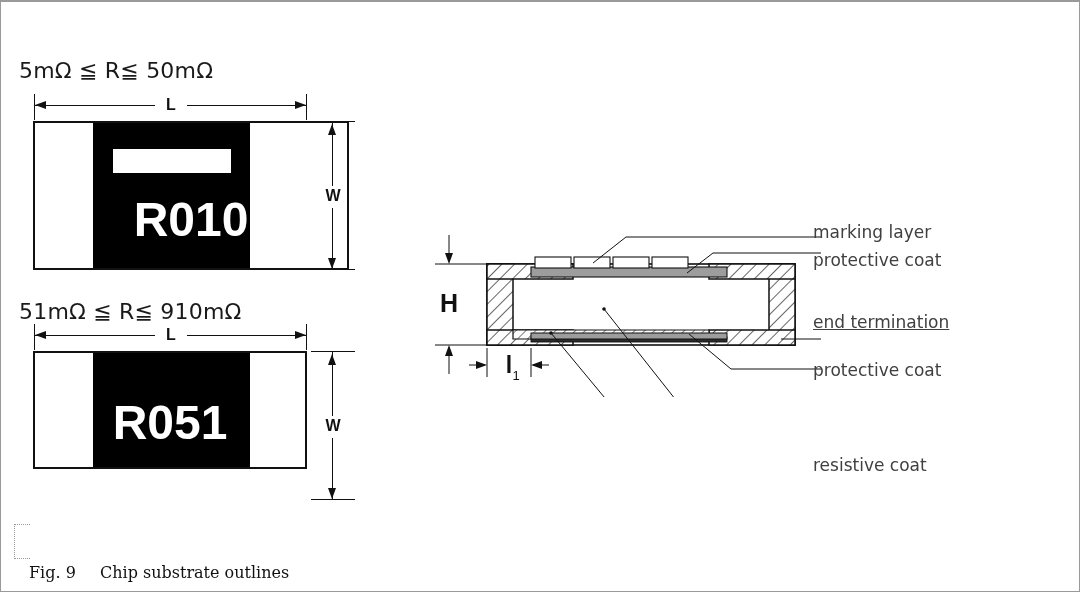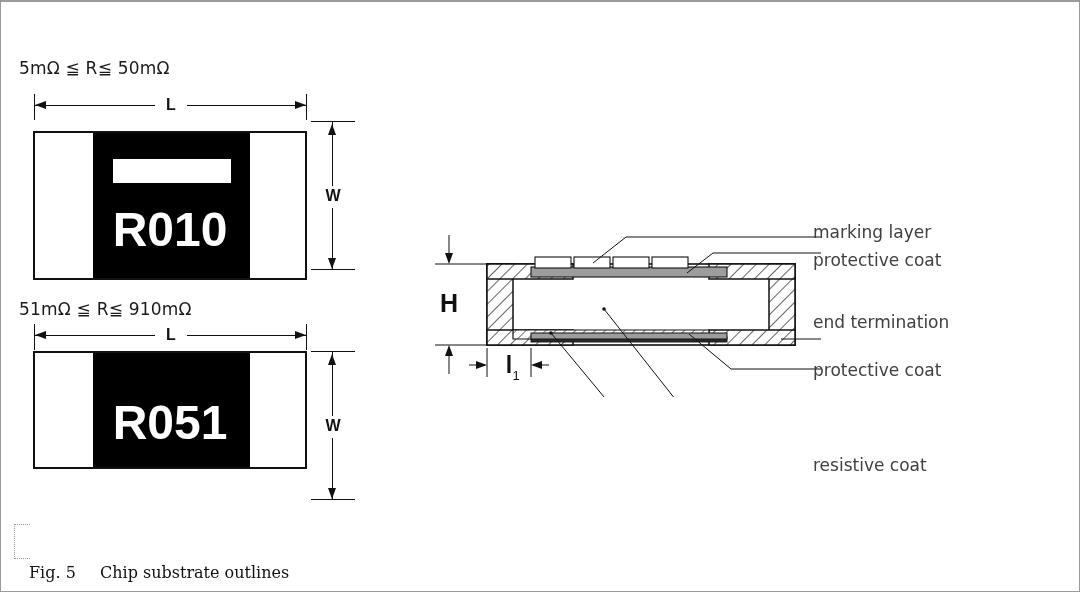--- a/index.html
+++ b/index.html
@@ -18,21 +18,21 @@
     height: 592px;
     background: #ffffff;
     border: 1px solid #9a9a9a;
     border-top-width: 2px;
     overflow: hidden;
   }
   .abs { position: absolute; }
 
   
   .range-label {
-    font-size: 17px;
+    font-size: 22px;
     color: #1a1a1a;
     letter-spacing: .2px;
     white-space: nowrap;
     font-family: "DejaVu Sans", sans-serif;
   }
 
   
   .chip {
     border: 2px solid #111111;
     background: #ffffff;
@@ -133,21 +133,21 @@
   <div>
     <div class="ext-v abs" style="left:33px; top:92px; height:26px;"></div>
     <div class="ext-v abs" style="left:305px; top:92px; height:26px;"></div>
     <div class="dim-line-h abs" style="left:34px; top:103px; width:128px;"></div>
     <div class="dim-line-h abs" style="left:178px; top:103px; width:127px;"></div>
     <div class="arrow arrow-left abs" style="left:34px; top:99px;"></div>
     <div class="arrow arrow-right abs" style="left:294px; top:99px;"></div>
     <div class="dim-text abs" style="left:154px; top:95px; width:32px;">L</div>
   </div>
 
-  <div class="chip abs" style="left:32px; top:129px; width:274px; height:149px;">
+  <div class="chip abs" style="left:32px; top:119px; width:316px; height:149px;">
     <div class="chip-core" style="left:58px; width:157px;"></div>
     <div class="chip-marking-bar" style="left:78px; top:26px; width:118px; height:24px;"></div>
     <div class="chip-code" style="top:73px; font-size:48px;">R010</div>
   </div>
 
   <div>
     <div class="ext-h abs" style="left:310px; top:119px; width:44px;"></div>
     <div class="ext-h abs" style="left:310px; top:267px; width:44px;"></div>
     <div class="dim-line-v abs" style="left:331px; top:120px; height:64px;"></div>
     <div class="dim-line-v abs" style="left:331px; top:206px; height:61px;"></div>
@@ -178,21 +178,21 @@
     <div class="ext-h abs" style="left:310px; top:497px; width:44px;"></div>
     <div class="dim-line-v abs" style="left:331px; top:350px; height:64px;"></div>
     <div class="dim-line-v abs" style="left:331px; top:436px; height:61px;"></div>
     <div class="arrow arrow-up abs" style="left:327px; top:352px;"></div>
     <div class="arrow arrow-down abs" style="left:327px; top:486px;"></div>
     <div class="dim-text abs" style="left:318px; top:416px; width:28px;">W</div>
   </div>
 
   <div class="caption-bracket abs" style="left:13px; top:522px; width:16px; height:35px;"></div>
   <div class="caption abs" style="left:28px; top:561px;">
-    <span>Fig. 5</span>
+    <span>Fig. 9</span>
     <span style="display:inline-block;width:14px;"></span>
     <span>Chip substrate outlines</span>
   </div>
 
   <svg class="abs" style="left:420px; top:215px;" width="420" height="180" viewBox="0 0 420 180">
     <defs>
       <pattern id="hatch" width="9" height="9" patternTransform="rotate(45)" patternUnits="userSpaceOnUse">
         <rect width="9" height="9" fill="#ffffff"></rect>
         <line x1="0" y1="0" x2="0" y2="9" stroke="#111111" stroke-width="1.3"></line>
       </pattern>
@@ -270,20 +270,20 @@
     <circle cx="183" cy="92" r="1.8" fill="#111111"></circle>
     <circle cx="130" cy="116" r="1.8" fill="#111111"></circle>
   </svg>
 
   <svg class="abs" style="left:420px; top:215px; pointer-events:none;" width="420" height="260" viewBox="0 0 420 260"></svg>
 
   <div class="callout" style="left:812px; top:222px;">marking layer</div>
 
   <div class="callout" style="left:812px; top:250px;">protective coat</div>
 
-  <div class="callout" style="left:812px; top:312px;">end termination</div>
+  <div class="callout" style="left:812px; top:312px;text-decoration:underline;">end termination</div>
 
   <div class="callout" style="left:812px; top:360px;">protective coat</div>
 
 
   <div class="callout" style="left:812px; top:455px;">resistive coat</div>
 
 </div>
 
 </body></html>

